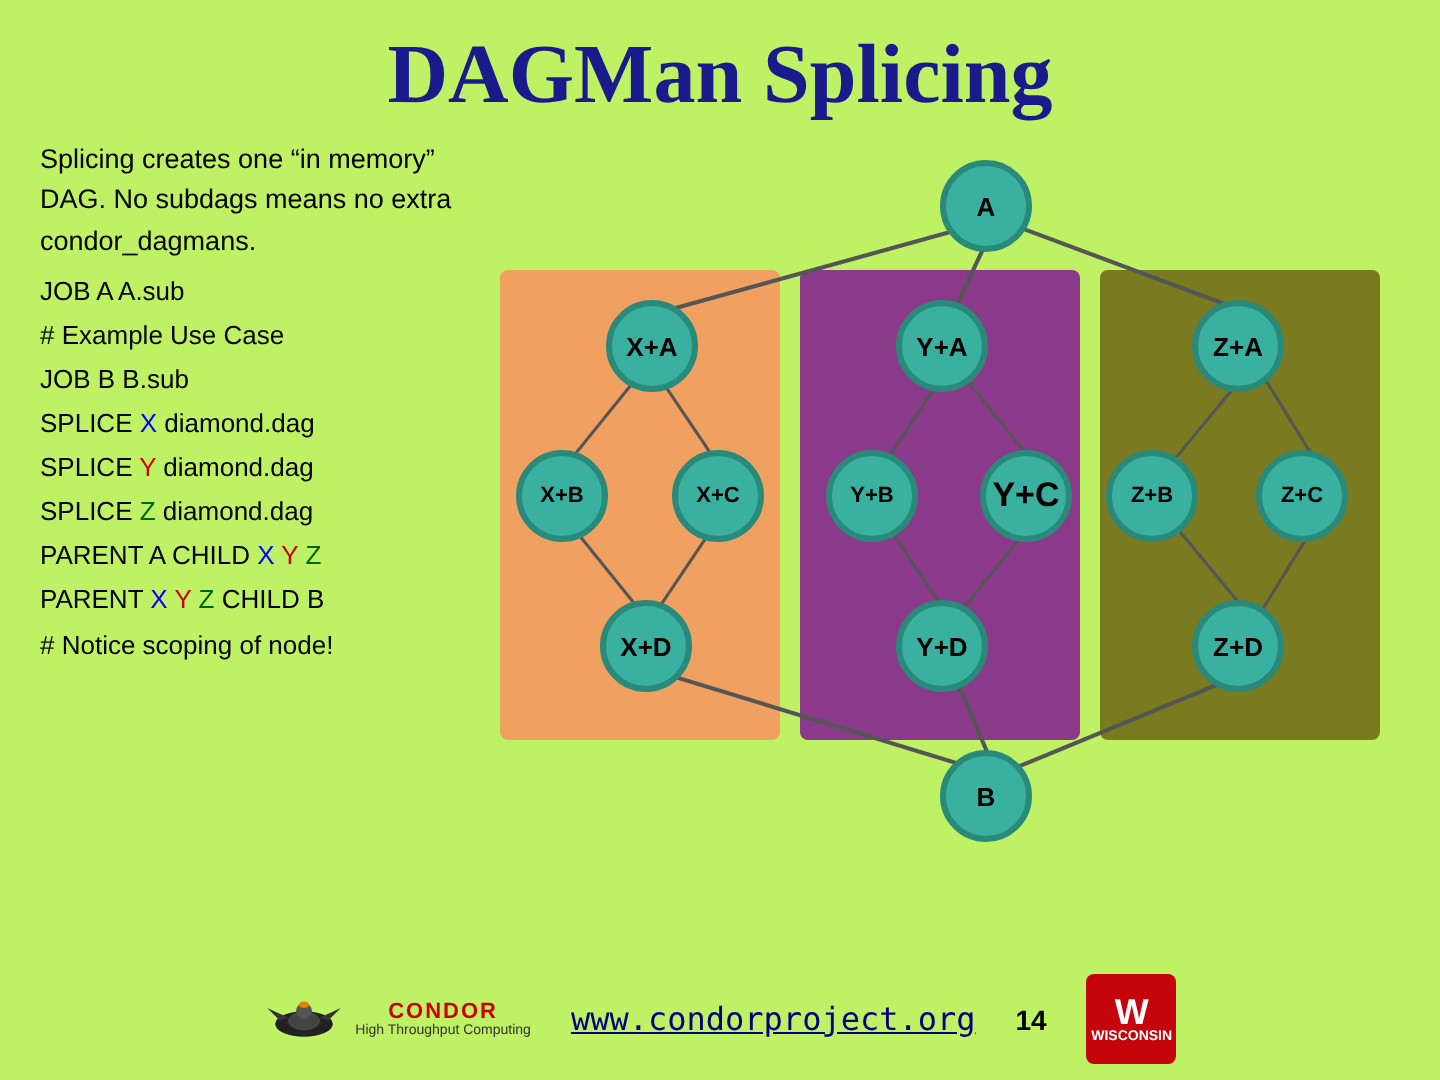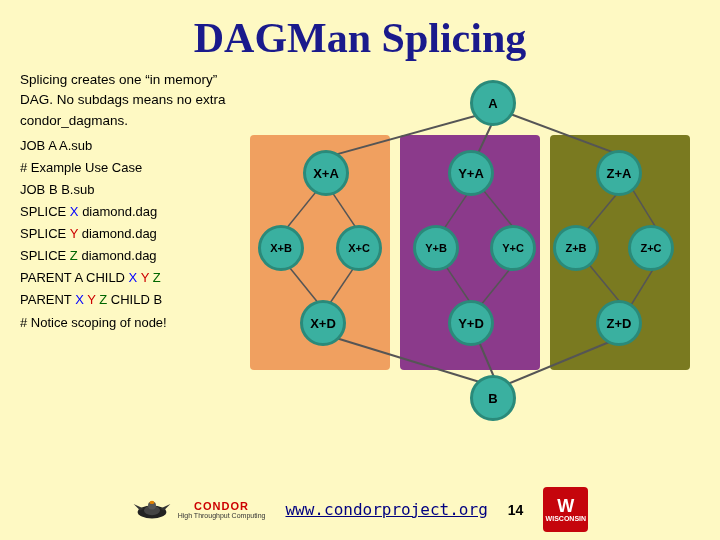--- a/index.html
+++ b/index.html
@@ -8,21 +8,21 @@
       height: 540px;
       background: #ffffff;
       font-family: Arial, sans-serif;
       overflow: hidden;
       position: relative;
     }
 
     .page {
       width: 720px;
       height: 540px;
-      background: #fef9c3;
+      background: #bef264;
       padding: 10px 20px;
       position: relative;
     }
 
     .title {
       text-align: center;
       font-size: 42px;
       font-weight: bold;
       color: #1a1a8c;
       font-family: 'Times New Roman', serif;
@@ -240,21 +240,21 @@
 
       <div class="node" style="left:220px; top:10px;">A</div>
 
       <div class="node" style="left:53px; top:80px;">X+A</div>
       <div class="node" style="left:198px; top:80px;">Y+A</div>
       <div class="node" style="left:346px; top:80px;">Z+A</div>
 
       <div class="node" style="left:8px; top:155px; font-size:11px;">X+B</div>
       <div class="node" style="left:86px; top:155px; font-size:11px;">X+C</div>
       <div class="node" style="left:163px; top:155px; font-size:11px;">Y+B</div>
-      <div class="node" style="left:240px; top:155px; font-size:11px;">Y+C</div>
+      <div class="node" style="left:240px; top:155px; font-size:17px;">Y+C</div>
       <div class="node" style="left:303px; top:155px; font-size:11px;">Z+B</div>
       <div class="node" style="left:50px; top:230px;">X+D</div>
 
       <div class="node" style="left:378px; top:155px; font-size:11px;">Z+C</div>
       <div class="node" style="left:198px; top:230px;">Y+D</div>
       <div class="node" style="left:346px; top:230px;">Z+D</div>
 
       <div class="node" style="left:220px; top:305px;">B</div>
 
     </div>

